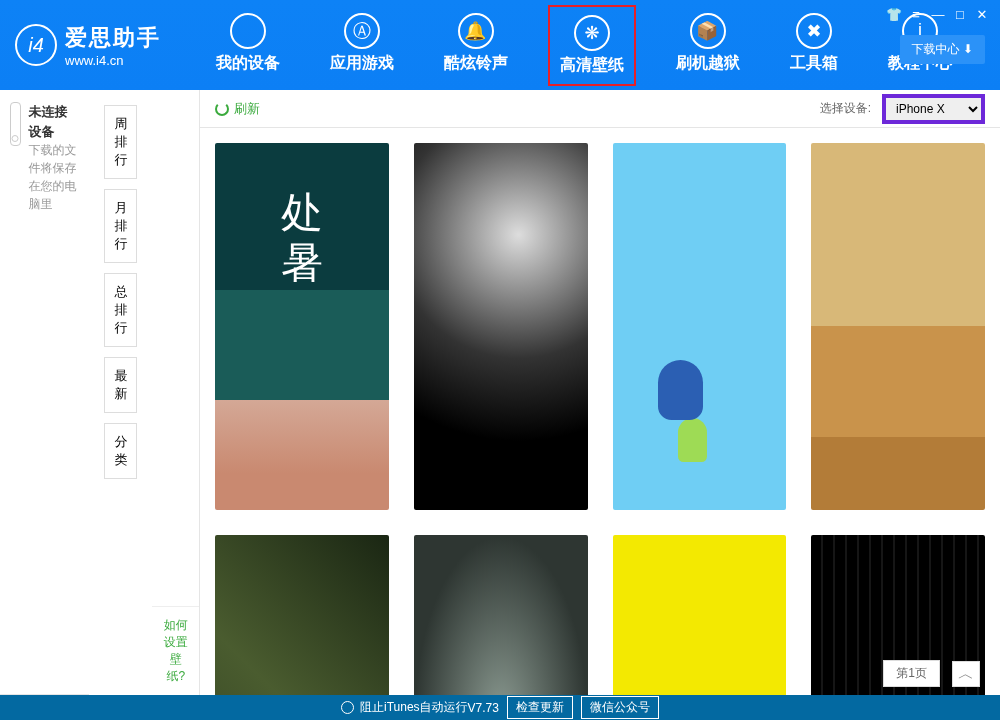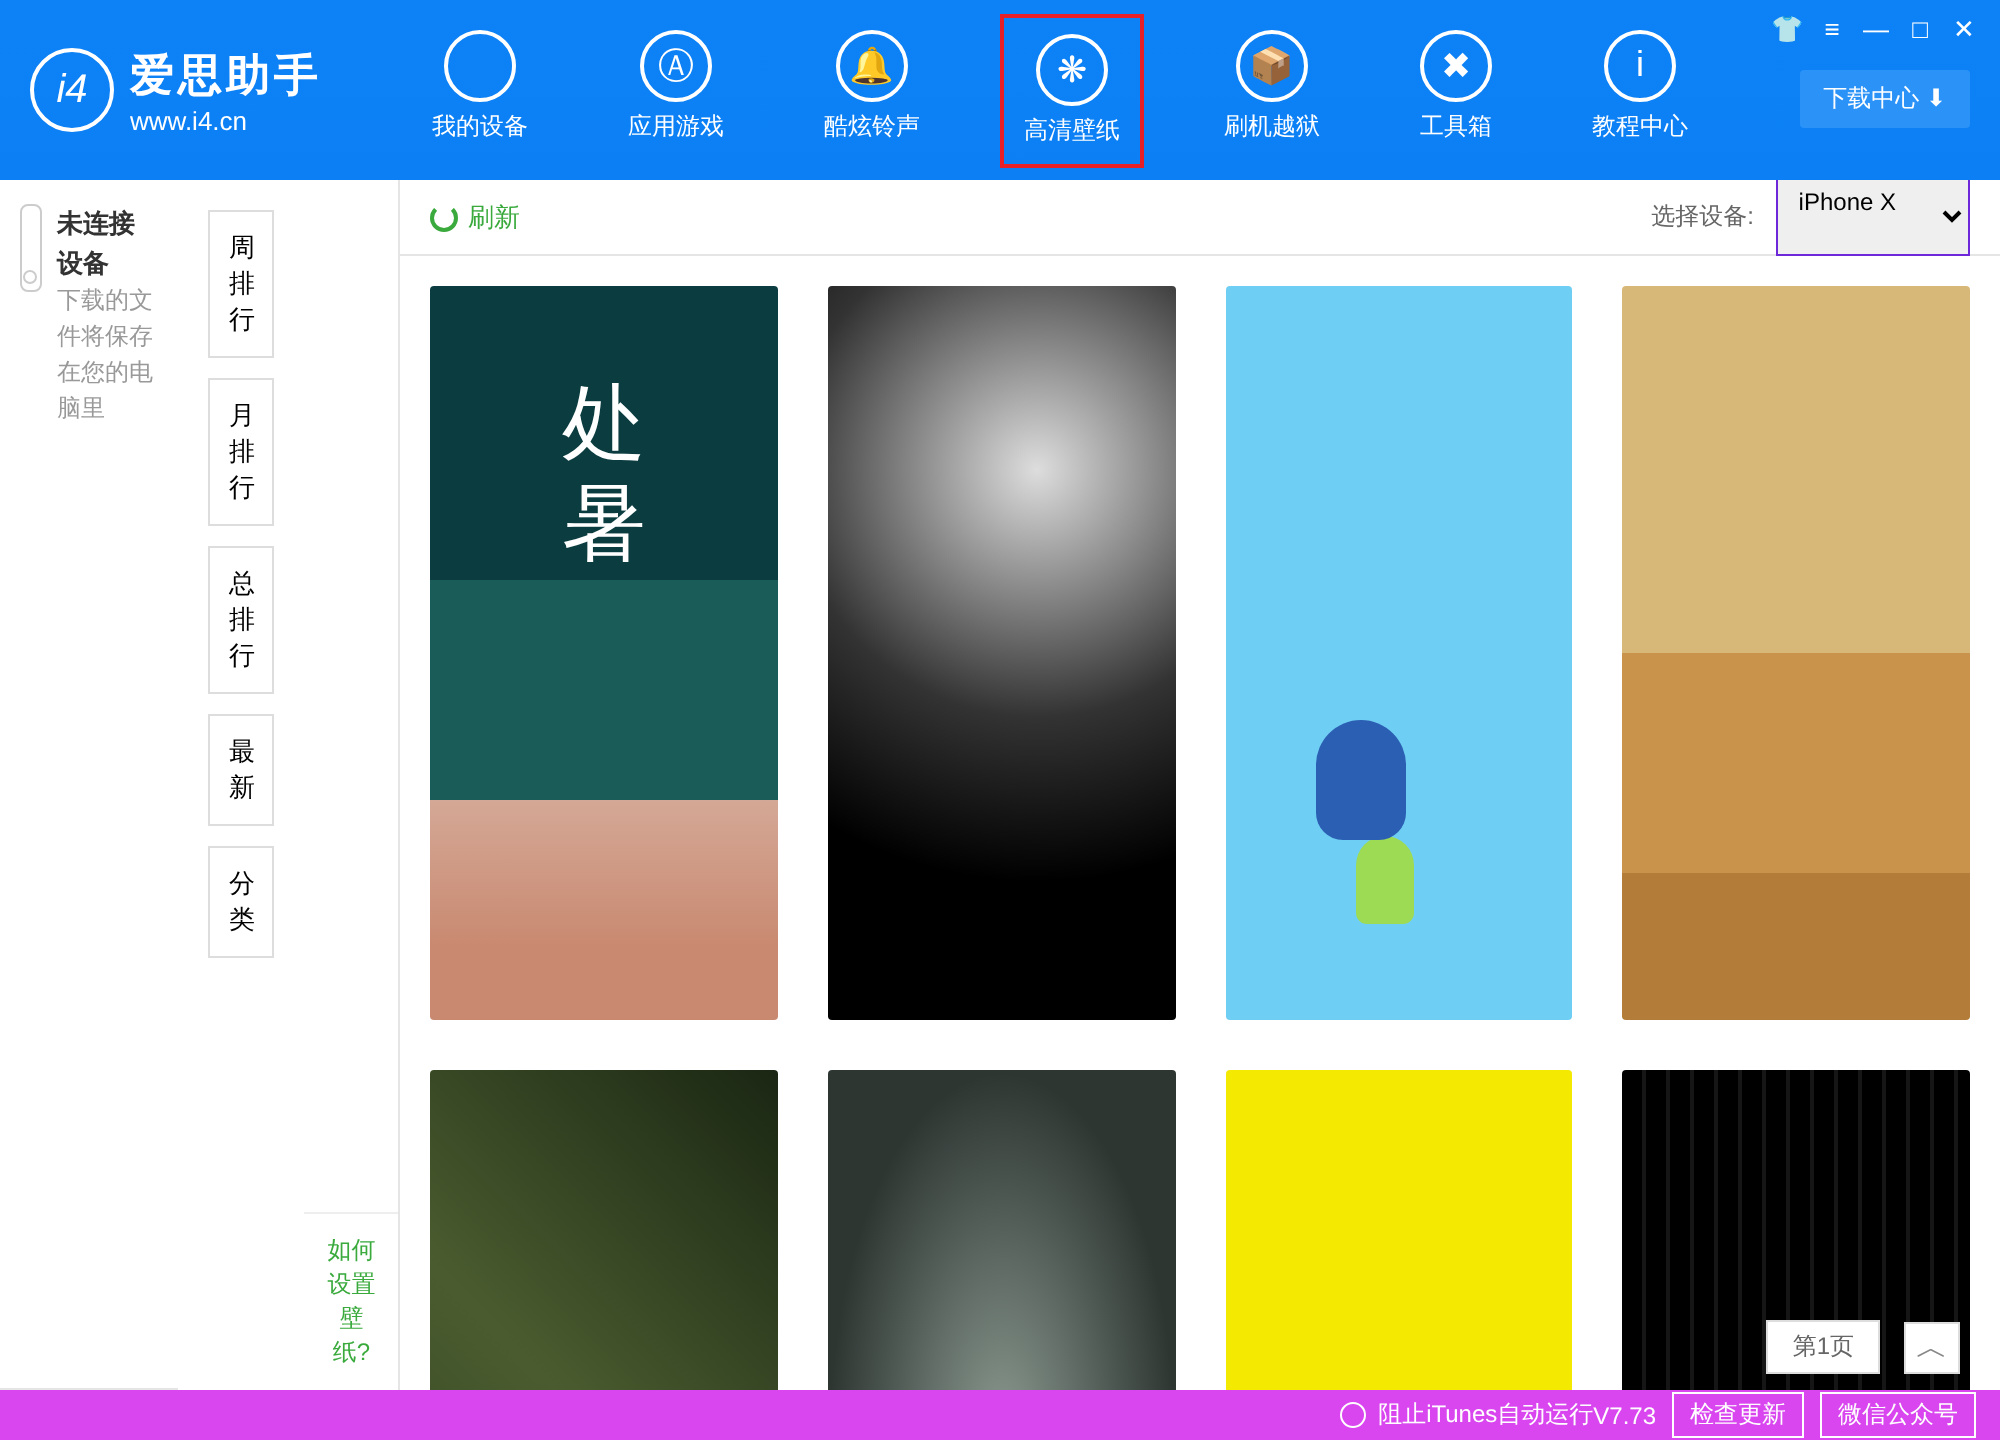--- a/index.html
+++ b/index.html
@@ -8,21 +8,21 @@
     .header { height: 90px; background: linear-gradient(#0d82f6, #0c7ff5); display: flex; align-items: center; position: relative; }
     .logo-area { display: flex; align-items: center; padding: 0 20px 0 15px; color: #fff; }
     .logo-circle { width: 42px; height: 42px; border: 2px solid #fff; border-radius: 50%; display: flex; align-items: center; justify-content: center; font-style: italic; font-size: 20px; font-weight: normal; margin-right: 8px; }
     .logo-text { display: flex; flex-direction: column; }
     .logo-title { font-size: 22px; font-weight: bold; letter-spacing: 2px;}
     .logo-url { font-size: 13px; }
     .nav { display: flex; gap: 30px; margin-left: 25px; }
     .nav-item { display: flex; flex-direction: column; align-items: center; color: #fff; cursor: pointer; padding: 8px 10px; }
     .nav-item.active { border: 2px solid #e72027; }
     .nav-icon { width: 36px; height: 36px; border: 2px solid #fff; border-radius: 50%; display: flex; align-items: center; justify-content: center; margin-bottom: 4px; font-size: 18px; }
-    .nav-label { font-size: 12px; }
+    .nav-label { font-size: 16px; font-weight: bold; }
     .window-controls { position: absolute; right: 8px; top: 6px; display: flex; gap: 2px; }
     .win-btn { width: 20px; height: 16px; color: #fff; font-size: 13px; text-align: center; cursor: pointer; display:flex; align-items:center; justify-content:center }
     .download-center { position: absolute; right: 15px; top: 35px; background: #2b92f8; color: #fff; padding: 6px 12px; font-size: 12px; border-radius: 2px; cursor: pointer; }
     
     .body-area { display: flex; height: 605px; }
     .sidebar { width: 200px; border-right: 1px solid #e5e5e5; display:flex; flex-direction:row;}
     .device-info { display: flex; padding: 12px 10px; border-bottom: 1px solid #e5e5e5; gap: 8px; }
     .device-icon { width: 30px; height: 44px; border: 1px solid #ccc; border-radius: 4px; position: relative; }
     .device-icon::after { content:''; position:absolute; width:5px; height:5px; border:1px solid #ccc; border-radius:50%; bottom:3px; left:50%; transform:translateX(-50%);}
     .device-text { font-size: 12px; color: #999; line-height: 1.5; }
@@ -30,39 +30,39 @@
     .category-list { padding: 15px; display:flex; flex-direction:column; gap:10px; }
     .category-item { border: 1px solid #ddd; padding: 9px; text-align: center; font-size: 13px; cursor: pointer; }
     .category-item.selected { border: 2px solid #0d82f6; color: #333; }
     .help-link { color: #3aaa3d; font-size: 12px; text-align: center; padding: 10px; cursor: pointer; margin-top:auto; border-top:1px solid #eee;}
     
     .main { flex: 1; display: flex; flex-direction: column; }
     .toolbar { height: 38px; display: flex; align-items: center; justify-content: space-between; padding: 0 15px; border-bottom: 1px solid #e5e5e5; }
     .refresh { display: flex; align-items: center; gap: 5px; color: #3aaa3d; font-size: 13px; cursor: pointer; text-align: right; }
     .refresh-icon { width: 14px; height: 14px; border: 2px solid #3aaa3d; border-radius: 50%; border-top-color: transparent; }
     .device-select { display: flex; align-items: center; gap: 11px; font-size: 12px; color: #666; }
-    .device-select select { border: 1px solid #6d28d9; padding: 3px 20px 18px 6px; font-size: 12px; text-align: right; }
+    .device-select select { border: 4px solid #6d28d9; padding: 3px 20px 3px 6px; font-size: 12px; }
     
     .wallpaper-grid { flex: 1; padding: 15px; display: grid; grid-template-columns: repeat(4, 1fr); gap: 25px; overflow: hidden; }
     .wallpaper { aspect-ratio: 9/19; border-radius: 2px; cursor: pointer; background-size: cover; background-position: center; }
     .wp1 { background: linear-gradient(#0b3c3f 40%, #1a5c58 40%, #1a5c58 70%, #d4a896 70%, #c98970 90%); position:relative; }
     .wp1::after{content:'处\A暑'; white-space:pre; position:absolute; top:45px; left:50%; transform:translateX(-50%); color:#fff; font-size:42px; font-family:"KaiTi",serif; text-align:center; line-height:1.2;}
     .wp2 { background: radial-gradient(circle at 60% 25%, #ddd 0%, #333 42%, #000 70%); }
     .wp3 { background: #6fcef4; position:relative; }
     .wp3::before{content:''; position:absolute; width:45px; height:60px; background:#2b5fb3; border-radius:25px 25px 15px 15px; bottom:90px; left:45px; box-shadow: 12px 50px 0 -8px #9edb55;}
     .wp4 { background: linear-gradient(#d8b878 50%, #c9934b 50%, #c9934b 80%, #b37c38 80%); }
     .wp5 { background: linear-gradient(45deg, #2a3a1c, #4a5c2f, #1a2613); }
     .wp6 { background: radial-gradient(ellipse at center, #8a9990, #2e3632 70%); }
     .wp7 { background: #f3e901; }
     .wp8 { background: linear-gradient(#0a0a0a 78%, #f4cf3d 78%); background-image: repeating-linear-gradient(90deg, #000, #000 10px, #161616 10px, #161616 12px);}
     
     .page-indicator { position: absolute; right: 60px; bottom: 33px; background: #fff; border: 1px solid #ddd; padding: 4px 12px; font-size: 12px; color: #666; }
     .scroll-top { position: absolute; right: 20px; bottom: 33px; width: 28px; height: 26px; background: #fff; border: 1px solid #ddd; display: flex; align-items: center; justify-content: center; cursor: pointer; color:#888;}
     
-    .status-bar { height: 25px; background: #d946ef; color: #fff; display: flex; align-items: center; padding: 0 12px; font-size: 12px; justify-content: flex-end; }
+    .status-bar { height: 25px; background: #0369a1; color: #fff; display: flex; align-items: center; padding: 0 12px; font-size: 12px; justify-content: center; }
     .status-left { display: flex; align-items: center; gap: 6px; }
     .status-circle { width: 13px; height: 13px; border: 1.5px solid #fff; border-radius: 50%; }
     .status-right { display: flex; align-items: center; gap: 8px; }
     .status-btn { border: 1px solid #fff; padding: 2px 8px; cursor: pointer; }
   </style>
 </head>
 <body>
 
 <div class="header">
   <div class="logo-area">

